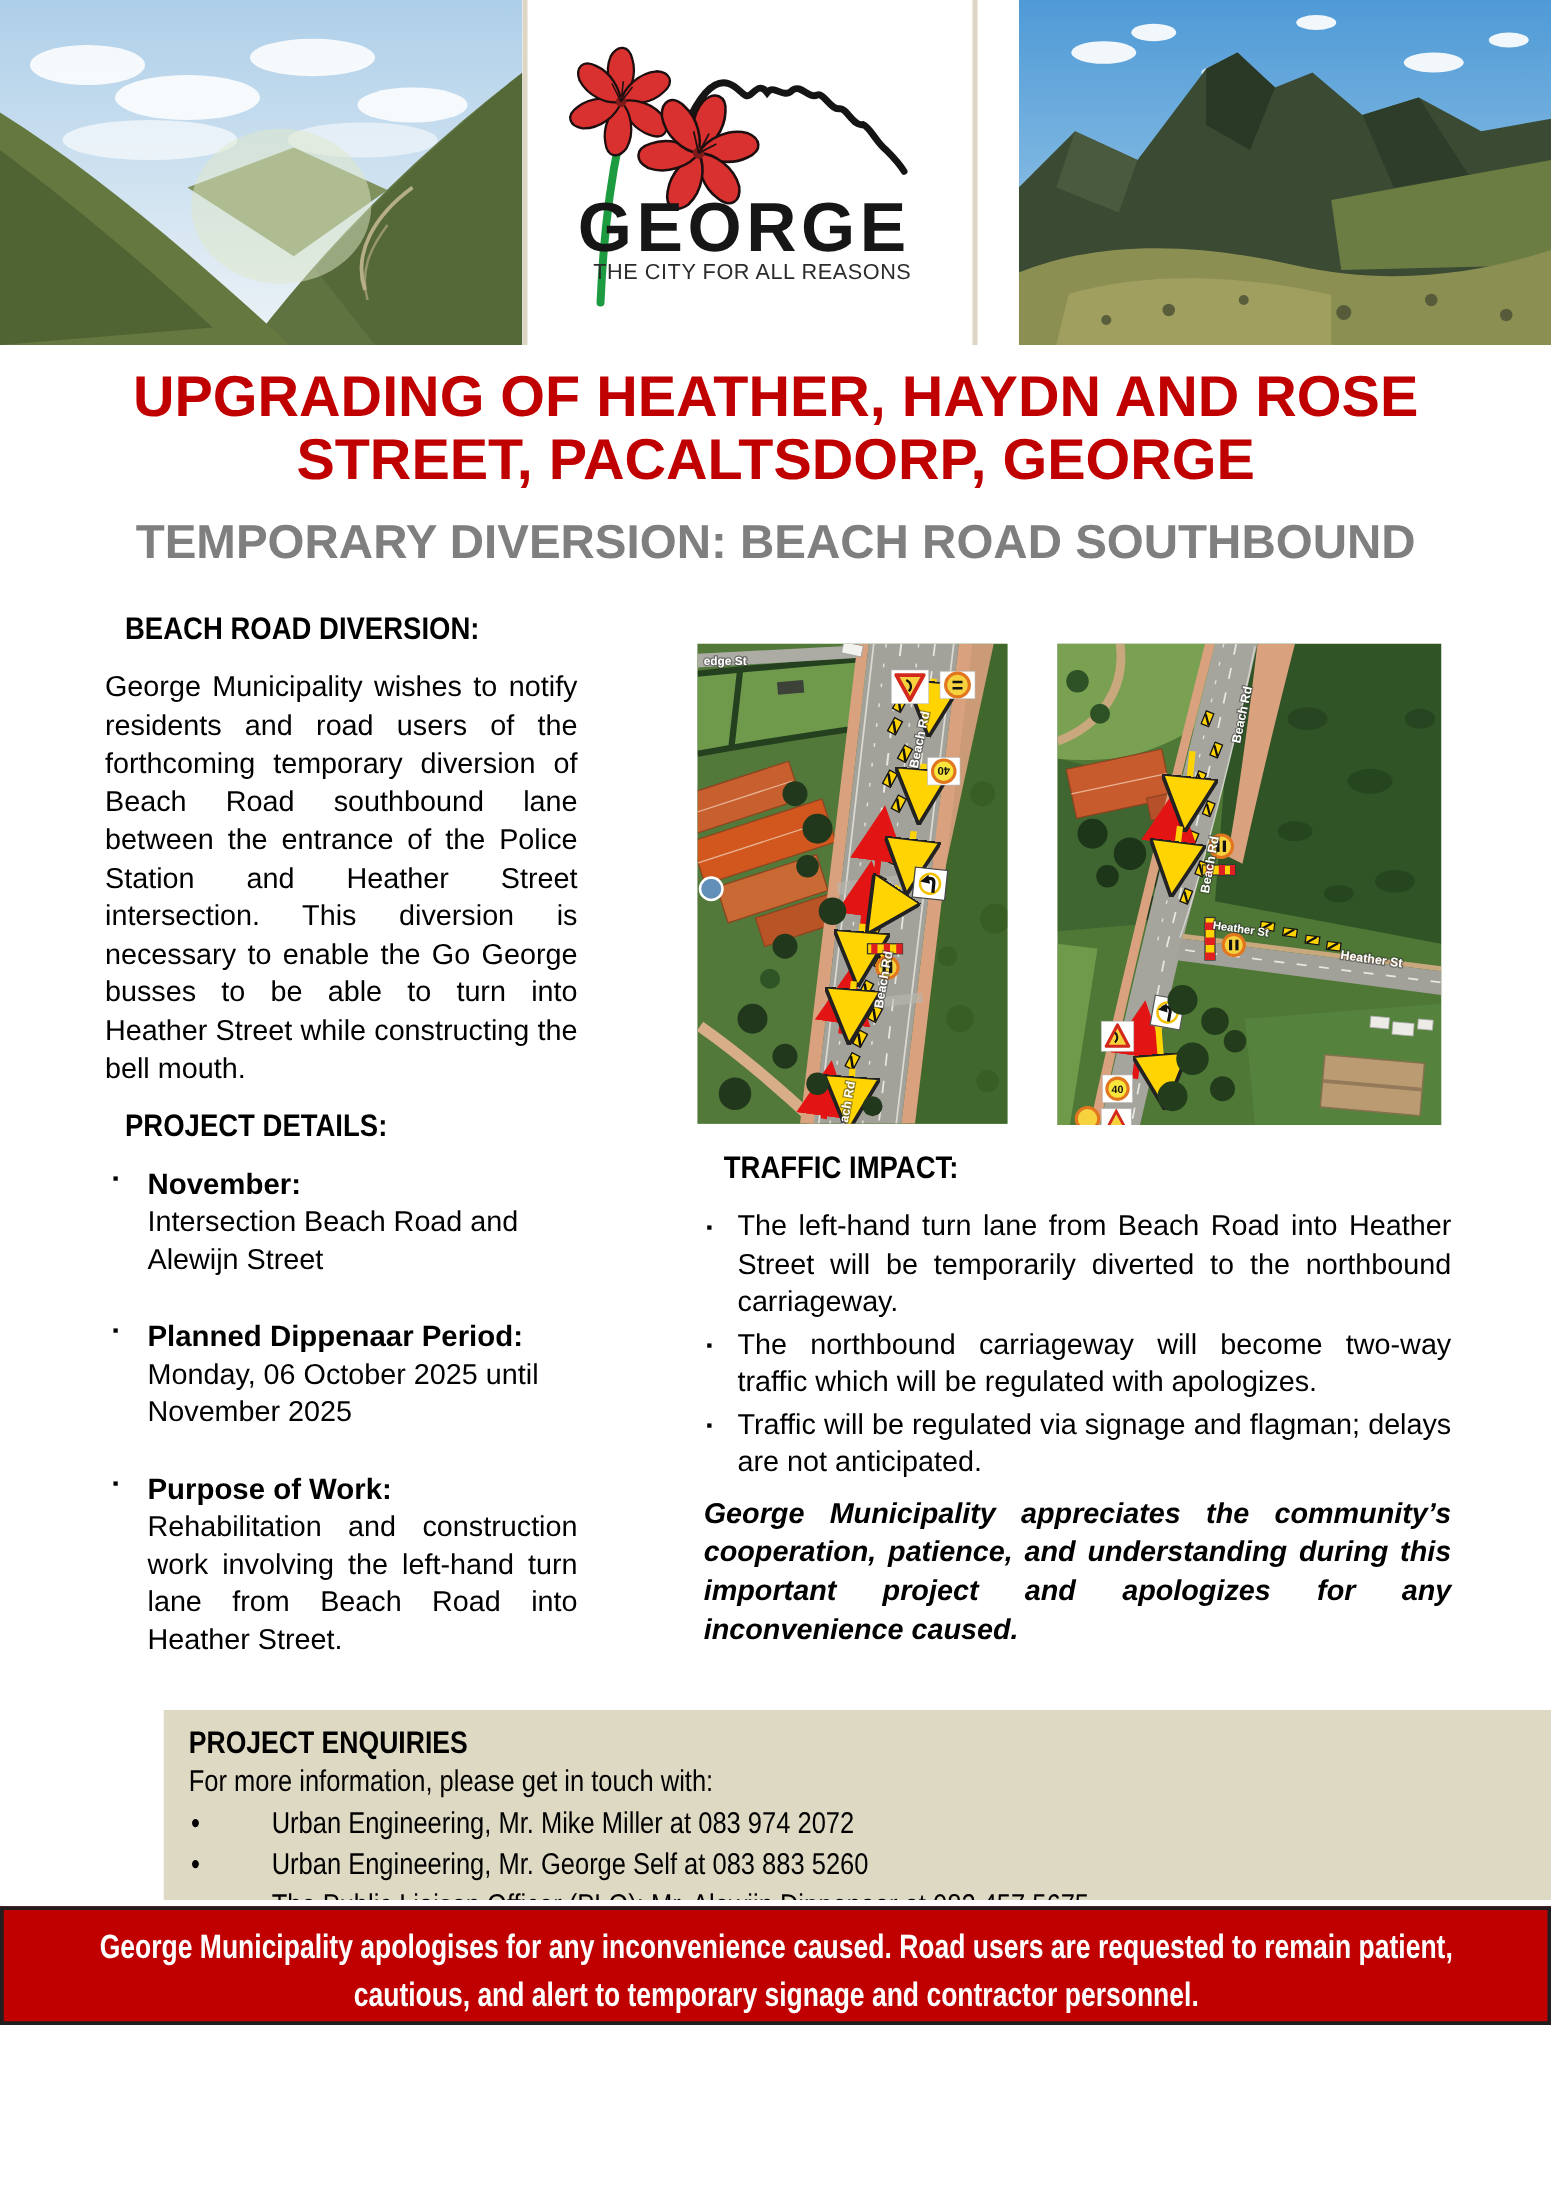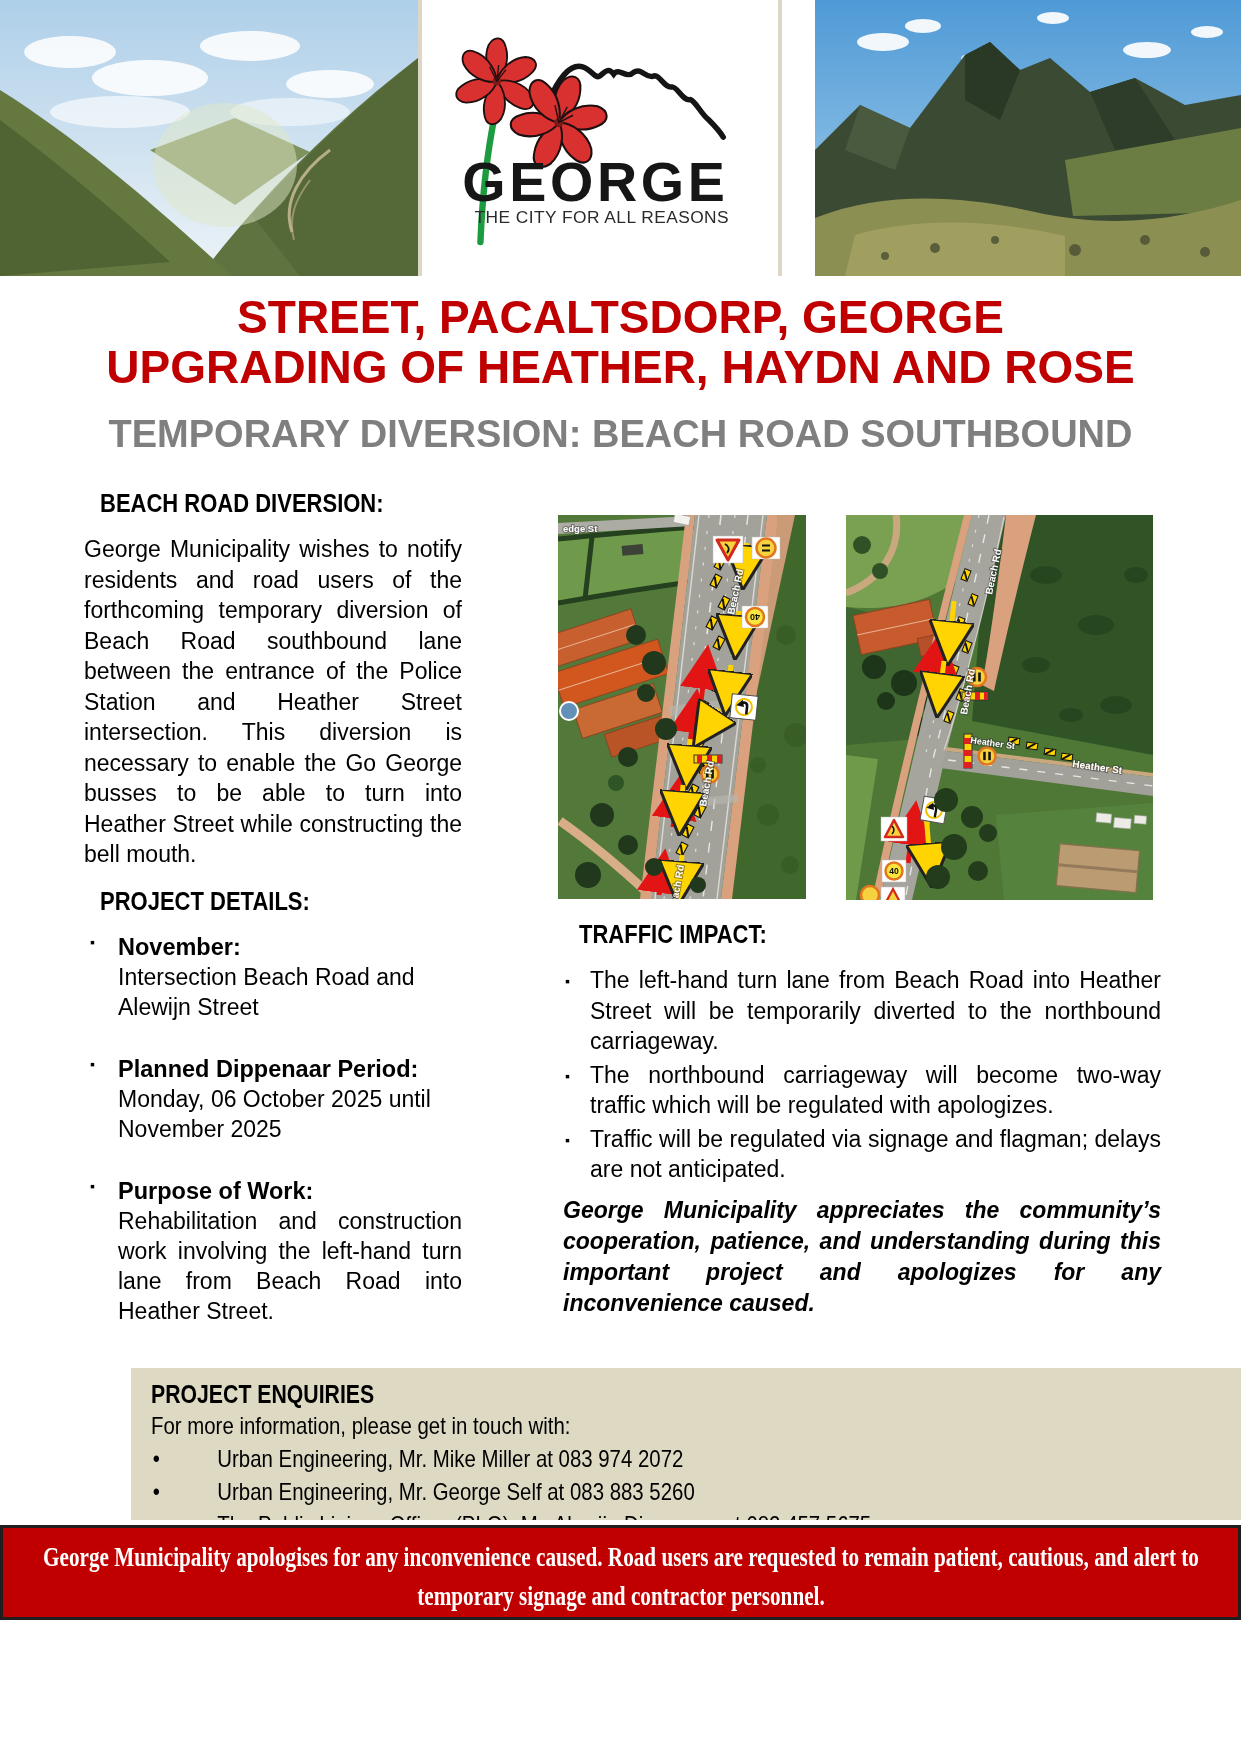--- a/index.html
+++ b/index.html
@@ -46,21 +46,21 @@
   
   .enq{left:131px;top:1368px;width:1166px;height:152px;background:var(--beige);
        box-sizing:border-box;padding:10px 20px;overflow:hidden;}
   .enq-inner{transform:scaleX(.85);transform-origin:0 0;width:1160px;}
   .enq-h{font-size:25px;font-weight:bold;line-height:32px;}
   .enq-intro{font-size:24px;line-height:32px;}
   .enq-row{position:relative;padding-left:78px;font-size:24px;line-height:33px;}
   .enq-row .mk{position:absolute;left:2px;top:0;}
   
   .footer{left:0;top:1525px;width:1241px;height:95px;background:var(--red);
-     border:3px solid #221d1e;box-sizing:border-box;overflow:hidden;font-family:Liberation Serif, serif;}
+     border:3px solid #221d1e;box-sizing:border-box;overflow:hidden;}
   .footer-text{position:relative;left:50%;transform:translateX(-50%) scaleX(.785);
      transform-origin:center top;width:1480px;margin-top:10px;text-align:center;
      color:#fff;font-weight:bold;font-size:27px;line-height:39px;}
   svg text{font-family:"Liberation Sans",sans-serif;}
 </style>
 </head>
 <body>
 
 <div class="page">
 
@@ -170,22 +170,22 @@
             <circle cx="260" cy="250" r="6"></circle>
           <circle cx="330" cy="240" r="5"></circle>
             <circle cx="70" cy="256" r="4"></circle>
             <circle cx="390" cy="252" r="5"></circle>
         </g>
       </g>
     </svg>
   </div>
 
   <div class="abs titleblock">
+    <div class="title-line">UPGRADING OF HEATHER, HAYDN AND ROSE</div>
     <div class="title-line">STREET, PACALTSDORP, GEORGE</div>
-    <div class="title-line">UPGRADING OF HEATHER, HAYDN AND ROSE</div>
     <div class="subtitle">TEMPORARY DIVERSION: BEACH ROAD SOUTHBOUND</div>
   </div>
 
   <div class="abs col-left">
     <h3 class="sec"><span class="hcond">BEACH ROAD DIVERSION:</span></h3>
     <p class="body-p">George Municipality wishes to notify residents and road users of the forthcoming temporary diversion of Beach Road southbound lane between the entrance of the Police Station and Heather Street intersection. This diversion is necessary to enable the Go George busses to be able to turn into Heather Street while constructing the bell mouth.</p>
 
     <h3 class="sec pd-head"><span class="hcond">PROJECT DETAILS:</span></h3>
 
     <div class="pd-item">

